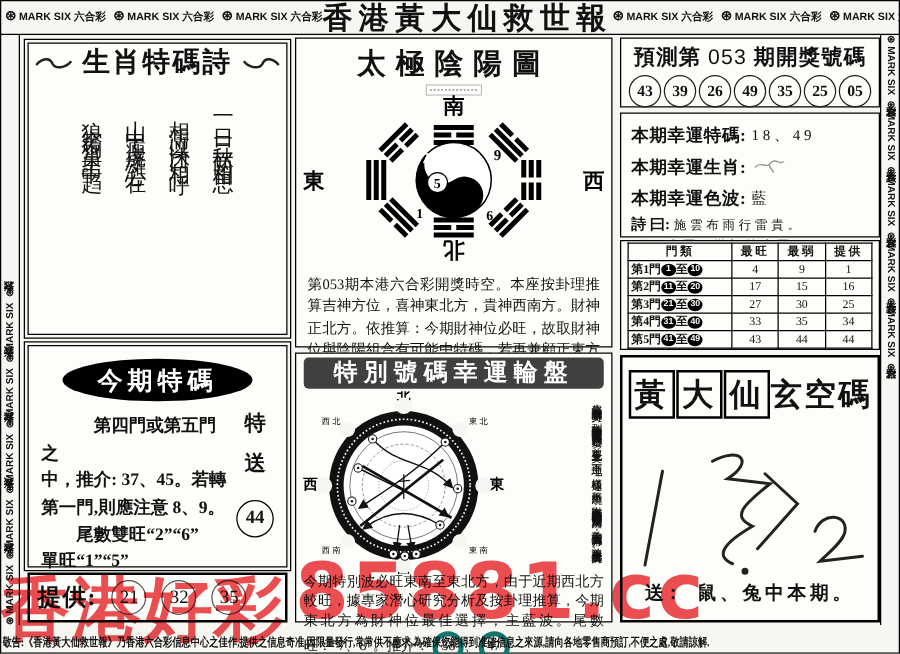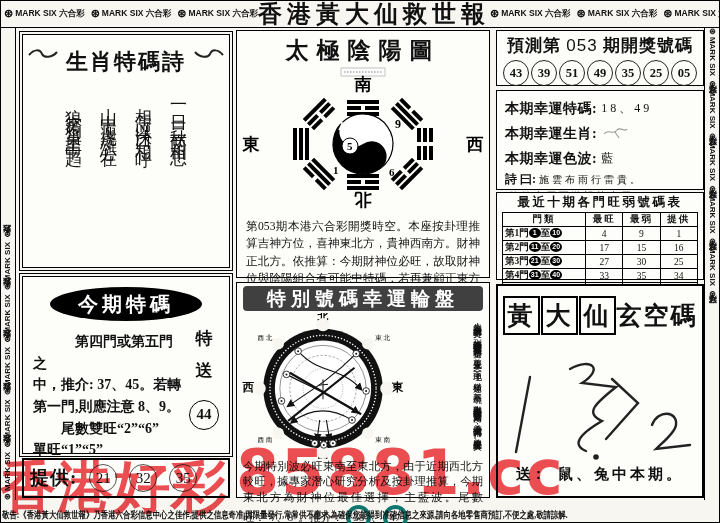--- a/index.html
+++ b/index.html
@@ -19,21 +19,21 @@
   .strip{position:absolute;top:28px;width:15px;height:472px;overflow:hidden;
          font-family:"Liberation Sans",sans-serif;font-weight:bold;font-size:8px;white-space:nowrap;}
   .strip-l{left:0;border-right:1px solid #000;}
   .strip-r{right:0;border-left:1px solid #000;}
   .strip span{display:block;writing-mode:vertical-rl;height:472px;line-height:15px;}
   .strip-l span{transform:rotate(180deg);}
   
   .panel{position:absolute;background:#fdfdf9;border:1px solid #000;box-sizing:border-box;}
   .dbl{outline:1px solid #000;outline-offset:2px;}
   
-  .poem-head{display:flex;justify-content:center;gap:8px;margin-top:12px;}
+  .poem-head{display:flex;align-items:center;justify-content:center;gap:8px;}
   .poem-title{font-size:22px;font-weight:bold;letter-spacing:2px;}
   .curl{width:30px;height:12px;}
   .poem-cols{display:flex;flex-direction:row-reverse;justify-content:center;gap:18px;margin-top:18px;}
   .poem-col{writing-mode:vertical-rl;font-size:17px;letter-spacing:7px;line-height:1.0;height:180px;}
   
   .oval-title{width:152px;height:34px;background:#000;color:#fff;border-radius:50%;
               margin:10px auto 6px auto;display:flex;align-items:center;justify-content:center;
               font-size:20px;font-weight:bold;letter-spacing:4px;}
   .special-body{padding:4px 44px 0 10px;font-size:14px;font-weight:bold;line-height:1.55;}
   .special-line1{text-indent:3em;}
@@ -349,21 +349,21 @@
 
   <div class="panel" style="left:496px;top:30px;width:208px;height:56px;">
     <div class="predict-title">
       <span>預測第</span>
       <span class="predict-issue">053</span>
       <span>期開獎號碼</span>
     </div>
     <div class="predict-nums">
       <span class="pnum">43</span>
       <span class="pnum">39</span>
-      <span class="pnum">51</span>
+      <span class="pnum">26</span>
       <span class="pnum">49</span>
       <span class="pnum">35</span>
       <span class="pnum">25</span>
       <span class="pnum">05</span>
     </div>
   </div>
 
   <div class="panel" style="left:496px;top:90px;width:208px;height:100px;padding-top:5px;">
     <div class="lucky-row">
       <span class="lucky-label">本期幸運特碼:</span>
@@ -382,21 +382,20 @@
       <span class="lucky-value">藍</span>
     </div>
     <div class="lucky-poem">
       <span>詩 曰:</span>
       <span class="pt">施雲布雨行雷貴。</span>
     </div>
     <div class="lucky-poem2">欲錢去買西游記第十回。</div>
   </div>
 
   <div class="panel" style="left:496px;top:192px;width:208px;height:88px;">
-    <div class="trend-title">最近十期各門旺弱號碼表</div>
     <table class="trend">
       <tbody>
           <tr>
         <th>門類</th>
         <th>最旺</th>
         <th>最弱</th>
         <th>提供</th>
       </tr>
       <tr>
         <td class="gate-cell"><span>第1門</span><span class="bn">1</span><span>至</span><span class="bn">10</span></td>

